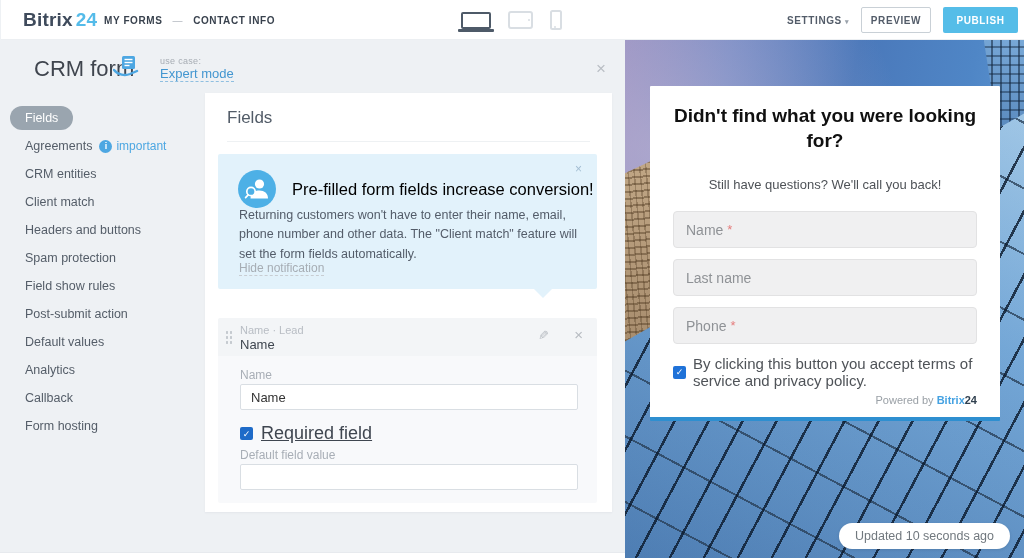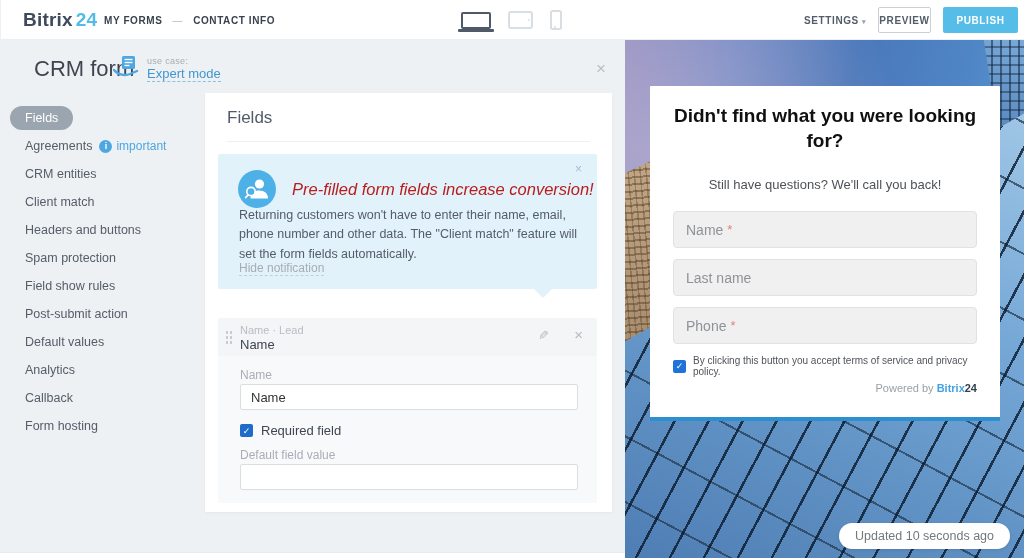--- a/index.html
+++ b/index.html
@@ -18,65 +18,65 @@
   .devices { position:absolute; left:460px; top:0; height:40px; display:flex; align-items:center; gap:17px; }
   .dev-laptop { width:30px; height:17px; border:2px solid #4e5a68; border-radius:2px; position:relative; cursor:pointer; }
   .dev-laptop::after { content:""; position:absolute; left:-5px; bottom:-5px; width:36px; height:3px; background:#4e5a68; border-radius:1px; }
   .dev-tablet { width:25px; height:18px; border:2px solid #d9dee3; border-radius:3px; position:relative; cursor:pointer; }
   .dev-tablet::after { content:""; position:absolute; right:1px; top:6px; width:2px; height:2px; background:#d9dee3; border-radius:50%; }
   .dev-phone { width:12px; height:20px; border:2px solid #d9dee3; border-radius:2.5px; position:relative; cursor:pointer; }
   .dev-phone::after { content:""; position:absolute; left:2px; bottom:0px; width:2px; height:2px; background:#d9dee3; border-radius:50%; }
   .top-right { position:absolute; right:7px; top:0; height:40px; display:flex; align-items:center; gap:12px; }
   .settings { font-size:10px; font-weight:700; letter-spacing:.6px; color:#535c69; cursor:pointer; }
   .settings .caret { font-size:7px; color:#9aa2ab; margin-left:3px; }
-  .btn-preview { width:53px; height:26px; background:#fff; border:1px solid #c9d0d6; border-radius:2px; font-size:10px; font-weight:700; letter-spacing:.6px; color:#535c69; display:flex; align-items:center; justify-content:center; cursor:pointer; }
+  .btn-preview { width:70px; height:26px; background:#fff; border:1px solid #c9d0d6; border-radius:2px; font-size:10px; font-weight:700; letter-spacing:.6px; color:#535c69; display:flex; align-items:center; justify-content:center; cursor:pointer; }
   .btn-publish { width:75px; height:26px; background:#55bde8; border:none; border-radius:2px; font-size:10px; font-weight:700; letter-spacing:.6px; color:#fff; display:flex; align-items:center; justify-content:center; cursor:pointer; }
 
   
   .left-zone { position:absolute; left:0; top:40px; width:625px; height:518px; background:#eef1f4; }
   .crm-title { position:absolute; left:22px; top:16px; font-size:22px; font-weight:400; color:#3f454e;margin-left:12px; }
-  .usecase { position:absolute; left:113px; top:16px; display:flex; align-items:flex-start; gap:8px; }
+  .usecase { position:absolute; left:113px; top:16px; display:flex; align-items:flex-start; gap:21px; }
   .usecase-txt { display:flex; flex-direction:column; }
   .usecase-label { font-size:9px; color:#a7adb4; letter-spacing:.3px; }
   .usecase-value { font-size:13px; color:#4296d0; border-bottom:1px dashed rgba(66,150,208,.55); cursor:pointer; width:max-content; }
   .builder-close { position:absolute; left:596px; top:20px; font-size:17px; color:#b9bec4; cursor:pointer; line-height:1; }
 
   .sidebar { position:absolute; left:10px; top:66px; width:195px; }
   .side-item { display:flex; align-items:center; gap:7px; width:max-content; padding:5px 15px; margin-bottom:4px; border-radius:14px; font-size:12.5px; color:#545d68; cursor:pointer; }
   .side-item.active { background:#9aa5af; color:#fff; }
   .imp { display:inline-flex; align-items:center; gap:4px; color:#4da7e2; font-size:12px; }
   .info-i { width:13px; height:13px; border-radius:50%; background:#4da7e2; color:#fff; font-size:9px; font-weight:700; display:inline-flex; align-items:center; justify-content:center; }
 
   
   .main-card { position:absolute; left:205px; top:53px; width:407px; height:419px; background:#fff; box-shadow:0 1px 2px rgba(60,70,80,.06); overflow:hidden; }
   .panel-title { position:absolute; left:22px; top:15px; font-size:17px; color:#525c68; }
   .panel-hr { position:absolute; left:22px; top:48px; width:363px; height:1px; background:#eef1f3; }
   .notif { position:absolute; left:13px; top:61px; width:379px; height:135px; background:#e2f2fb; border-radius:2px; }
   .notif-close { position:absolute; right:15px; top:9px; font-size:12px; color:#a3bed2; cursor:pointer; line-height:1; }
   .notif-ico { position:absolute; left:20px; top:16px; width:38px; height:38px; }
-  .notif-title { position:absolute; left:74px; top:26px; font-size:16.5px; color:#b91c1c;font-style:italic; }
+  .notif-title { position:absolute; left:74px; top:26px; font-size:16.5px; color:#000000; }
   .notif-body { position:absolute; left:21px; top:52px; width:340px; font-size:12.5px; line-height:1.55; color:#535c69; }
   .notif-hide { position:absolute; left:21px; top:107px; font-size:12px; color:#a6adb4; border-bottom:1px dashed #c8cdd2; cursor:pointer; width:max-content; }
   .notif-tip { position:absolute; left:315px; bottom:-9px; width:0; height:0; border-left:10px solid transparent; border-right:10px solid transparent; border-top:10px solid #e2f2fb; }
 
   .fcard { position:absolute; left:13px; top:225px; width:379px; height:185px; border-radius:2px; overflow:hidden; }
   .fcard-head { position:absolute; left:0; top:0; width:100%; height:38px; background:#f3f5f7; }
   .drag { position:absolute; left:7px; top:12px; width:7px; height:14px;
           background-image:radial-gradient(circle, #c5cad0 1.1px, transparent 1.3px);
           background-size:4px 5px; cursor:grab; }
   .ftype { position:absolute; left:22px; top:6px; font-size:11px; color:#b8bdc4; }
   .fname { position:absolute; left:22px; top:19px; font-size:13px; color:#3f4650; }
   .fedit { position:absolute; right:48px; top:10px; font-size:13px; color:#b6bbc1; cursor:pointer; transform:scaleX(-1); }
   .fclose { position:absolute; right:14px; top:9px; font-size:15px; color:#b6bbc1; cursor:pointer; line-height:1; }
   .fcard-body { position:absolute; left:0; top:38px; width:100%; height:147px; background:#f8f9fb; }
   .flabel { position:absolute; left:22px; font-size:12px; color:#a8aeb6; }
   .finput { position:absolute; left:22px; width:338px; height:26px; background:#fff; border:1px solid #d9dee3; border-radius:2px; font-family:"Liberation Sans",sans-serif; font-size:13px; color:#333; padding:0 10px; outline:none; }
   .chk-row { position:absolute; left:22px; top:67px; display:flex; align-items:center; gap:8px; cursor:pointer; }
   .chk { width:13px; height:13px; background:#1e6bc8; border-radius:2px; color:#fff; font-size:9px; display:flex; align-items:center; justify-content:center; }
-  .chk-label { font-size:13px; color:#3f4650; }
+  .chk-label { font-size:18px; color:#3f4650;text-decoration:underline; }
 
   .footer { position:absolute; left:0; top:512px; width:625px; height:46px; background:#fff; border-top:1px solid #e7eaee; z-index:5; }
 
   
   .photo { position:absolute; left:625px; top:40px; width:399px; height:518px; overflow:hidden;
     background:linear-gradient(100deg,#8f8cc0 0%,#6d87c4 22%,#4a78ba 48%,#4f86c6 72%,#6ba3da 100%); }
   .haze { position:absolute; left:0; top:0; width:100%; height:100%;
     background:radial-gradient(circle at 9% 22%, rgba(208,190,214,.55), rgba(208,190,214,0) 45%); }
   .glass-main { position:absolute; left:-5%; bottom:0; width:110%; height:88%;
     clip-path:polygon(0 55%, 100% 0%, 100% 100%, 0 100%);
@@ -99,21 +99,21 @@
 
   .pv-card { position:absolute; left:25px; top:46px; width:350px; height:335px; background:#fff; border-bottom:4px solid #2e8fd0; border-radius:1px; z-index:3; padding:17px 23px 0; }
   .pv-title { font-size:19px; line-height:1.32; font-weight:700; color:#101010; text-align:center; }
   .pv-sub { margin-top:24px; font-size:13px; color:#4e5257; text-align:center; }
   .pv-fields { margin-top:19px; }
   .pv-input { width:304px; height:37px; background:#f0f0f1; border:1px solid #e2e2e3; border-radius:4px; margin-bottom:11px; display:flex; align-items:center; padding:0 12px; cursor:text; }
   .pv-label { font-size:14px; color:#8f9296; }
   .pv-star { font-size:13px; color:#e57d7d; margin-left:4px; }
   .pv-consent { display:flex; align-items:center; gap:7px; margin-top:1px; cursor:pointer; }
   .pv-chk { flex:0 0 auto; width:13px; height:13px; background:#1f72d8; border-radius:2px; color:#fff; font-size:9px; display:flex; align-items:center; justify-content:center; }
-  .pv-consent-text { font-size:10px; color:#4f5358; }
+  .pv-consent-text { font-size:15px; color:#4f5358; }
   .pv-submit { margin-top:12px; width:304px; height:39px; background:#4da3e0; border:none; border-radius:4px; color:#fff; font-size:15px; font-weight:700; cursor:pointer; }
   .pv-powered { margin-top:5px; text-align:right; font-size:11px; color:#9aa0a6; }
   .pv-powered .b1 { color:#45a2e2; font-weight:700; margin-left:3px; }
   .pv-powered .b2 { color:#30404f; font-weight:700; }
   .status-pill { position:absolute; right:14px; bottom:9px; background:#fff; border-radius:14px; padding:6px 16px; font-size:12.5px; color:#71787e; z-index:4; cursor:default; box-shadow:0 1px 3px rgba(30,50,70,.15); }
 </style>
 </head>
 <body>
 
 <div class="stage">

